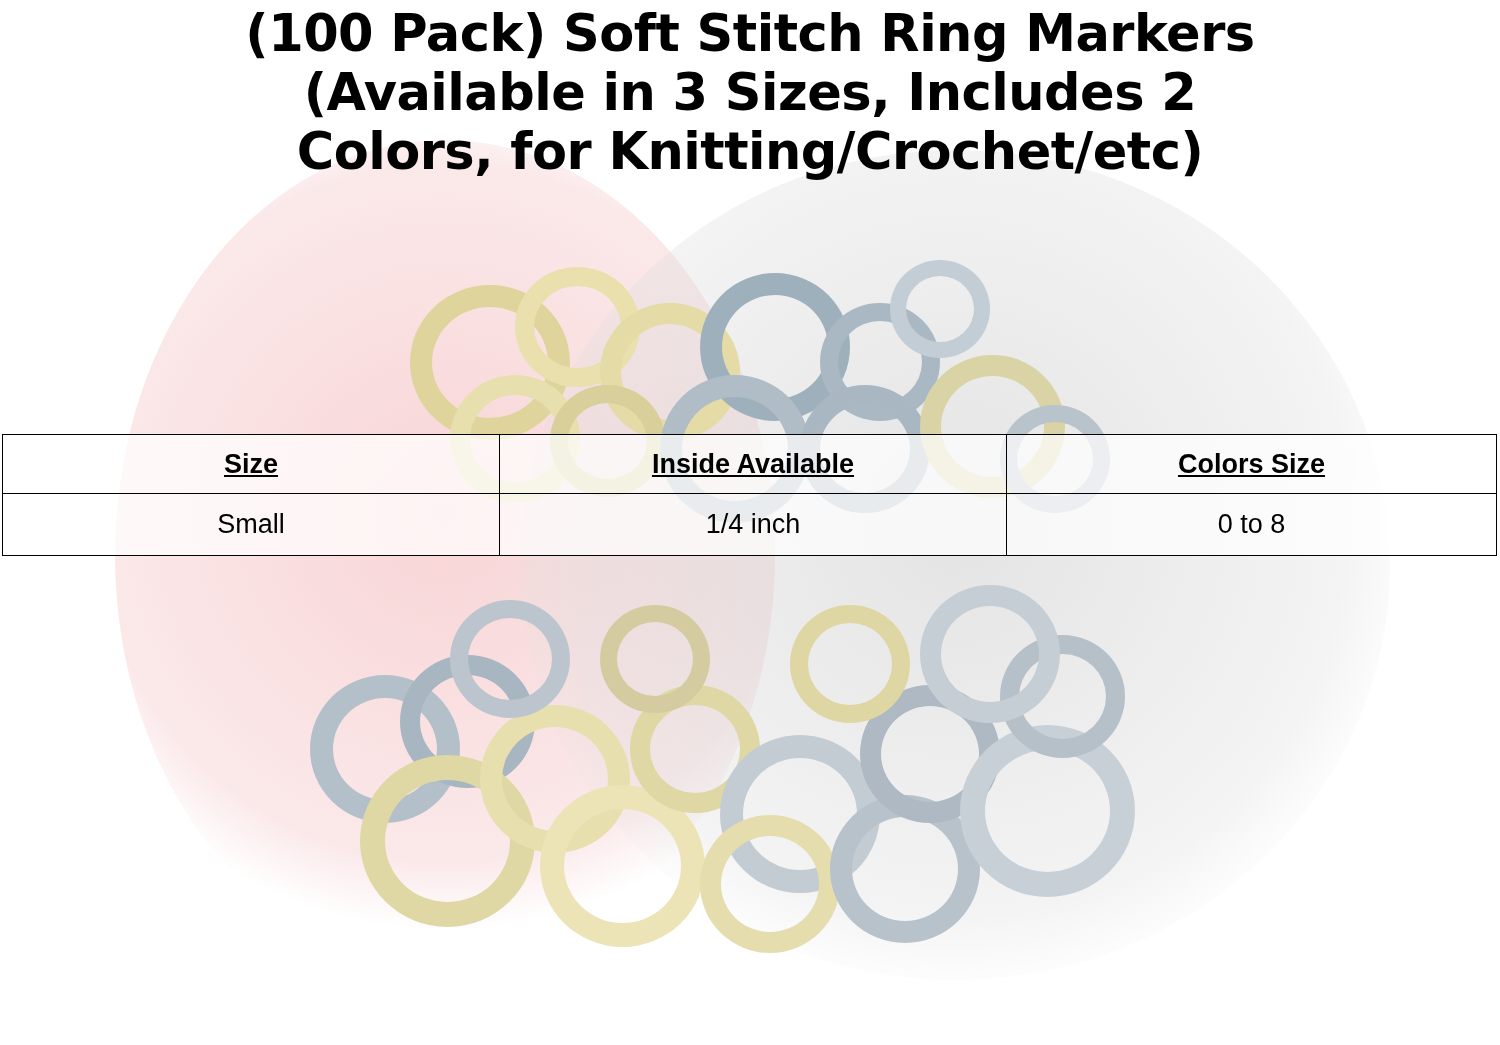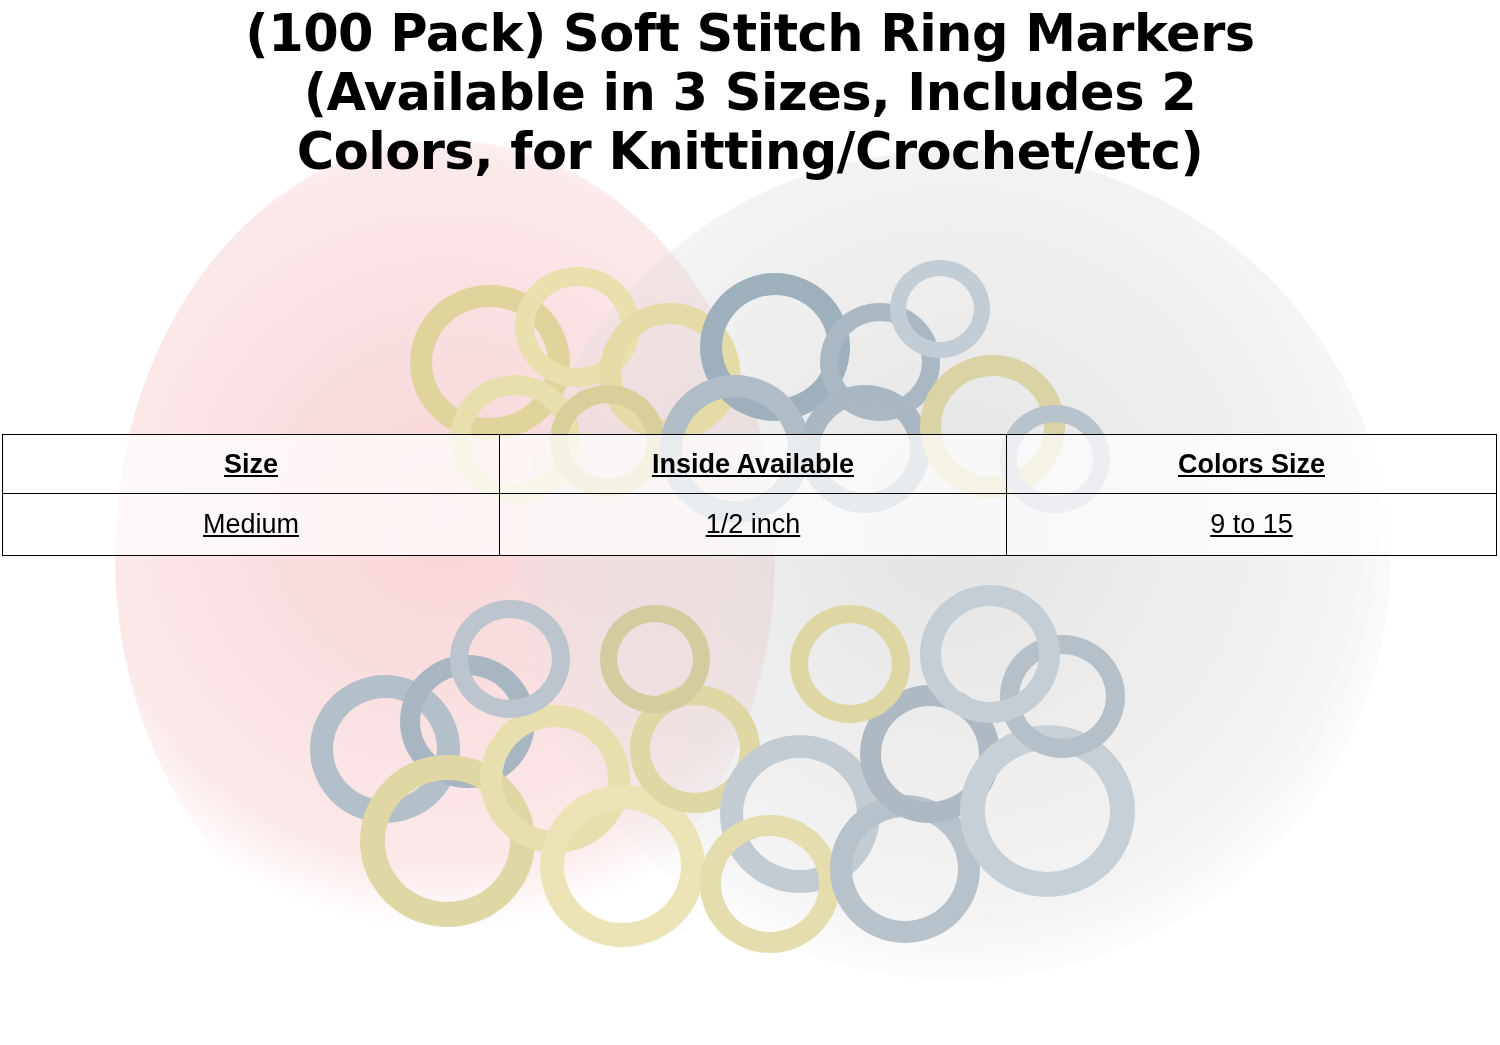--- a/index.html
+++ b/index.html
@@ -88,21 +88,20 @@
     background: transparent;
   }
   .size-table th,
   .size-table td {
     border: 1px solid #000000;
     text-align: center;
     font-size: 27px;
     color: #000000;
     font-family: "Liberation Sans", sans-serif;
     background: rgba(255,255,255,0.72);
-    text-decoration: underline;
   }
   .size-table th {
     height: 56px;
     font-weight: bold;
   }
   .size-table th span {
     text-decoration: underline;
   }
   .size-table td {
     height: 59px;
@@ -166,20 +165,20 @@
     </colgroup>
     <thead>
       <tr>
         <th><span>Size</span></th>
         <th><span>Inside Available</span></th>
         <th><span>Colors Size</span></th>
       </tr>
     </thead>
     <tbody>
       <tr>
-        <td>Medium</td>
-        <td>1/2 inch</td>
-        <td>9 to 15</td>
+        <td>Small</td>
+        <td>1/4 inch</td>
+        <td>0 to 8</td>
       </tr>
     </tbody>
   </table>
 
 </div>
 
 </body></html>

